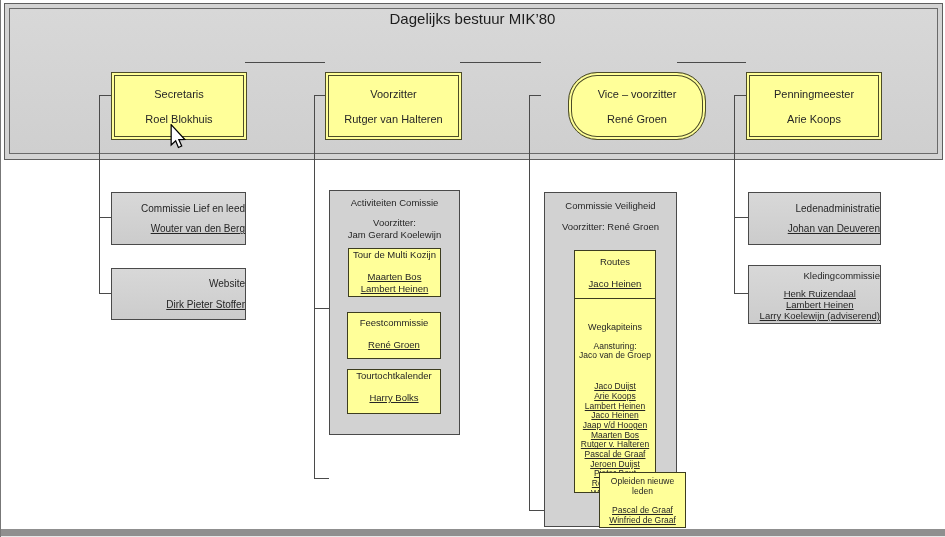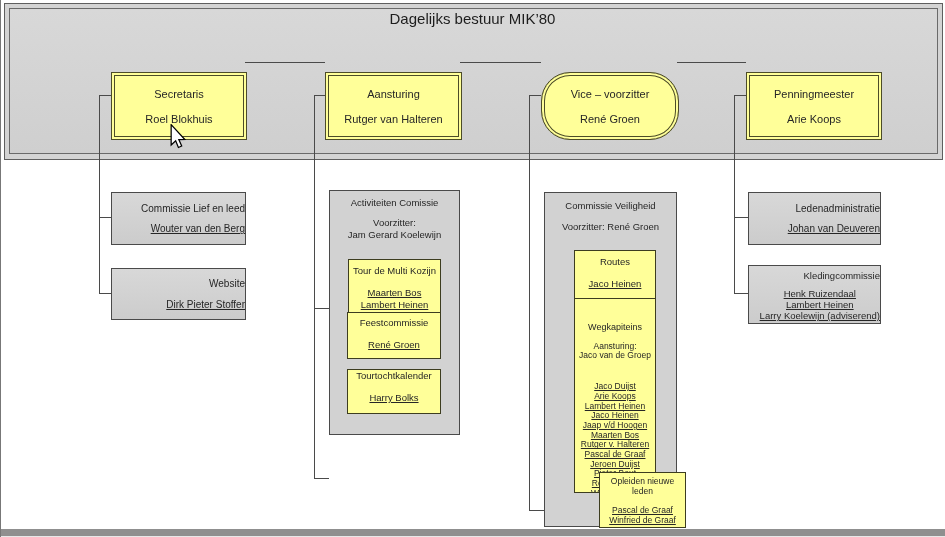--- a/index.html
+++ b/index.html
@@ -74,24 +74,24 @@
   <div class="abs hline" style="left:733px;top:95px;width:12px;"></div>
   <div class="abs vline" style="left:733px;top:95px;height:198px;"></div>
   <div class="abs hline" style="left:733px;top:217px;width:14px;"></div>
   <div class="abs hline" style="left:733px;top:293px;width:14px;"></div>
 
   <div class="abs ybox" style="left:110px;top:56px;width:134px;height:66px;">
     <div>Secretaris</div>
     <div>Roel Blokhuis</div>
   </div>
   <div class="abs ybox" style="left:324px;top:56px;width:135px;height:66px;">
-    <div>Aansturing</div>
+    <div>Voorzitter</div>
     <div>Rutger van Halteren</div>
   </div>
-  <div class="abs ybox" style="left:540px;top:56px;width:136px;height:66px;border-radius:29px;">
+  <div class="abs ybox" style="left:567px;top:56px;width:136px;height:66px;border-radius:29px;">
     <div>Vice – voorzitter</div>
     <div>René Groen</div>
   </div>
   <div class="abs ybox" style="left:745px;top:56px;width:134px;height:66px;">
     <div>Penningmeester</div>
     <div>Arie Koops</div>
   </div>
 
   <div class="abs gbox t10" style="left:110px;top:192px;width:133px;height:51px;justify-content:space-evenly;">
     <div>Commissie Lief en leed</div>
@@ -104,21 +104,21 @@
     <div class="names-list">
         <div>Dirk Pieter Stoffer</div>
       </div>
   </div>
 
   <div class="abs gcontainer" style="left:328px;top:190px;width:129px;height:243px;">
     <div class="t95" style="margin-top:6px;">Activiteiten Comissie</div>
     <div class="t95" style="margin-top:8px;">Voorzitter:</div>
     <div class="t95">Jam Gerard Koelewijn</div>
   </div>
-  <div class="abs ybox-s t95" style="left:347px;top:248px;width:91px;height:47px;padding-top:5px;margin-top:11px;">
+  <div class="abs ybox-s t95" style="left:347px;top:248px;width:91px;height:47px;">
     <div>Tour de Multi Kozijn</div>
     <div class="names-list mt">
         <div>Maarten Bos</div>
         <div>Lambert Heinen</div>
       </div>
   </div>
   <div class="abs ybox-s t95" style="left:346px;top:312px;width:92px;height:41px;padding-top:4px;">
     <div>Feestcommissie</div>
     <div class="names-list mt">
         <div>René Groen</div>

